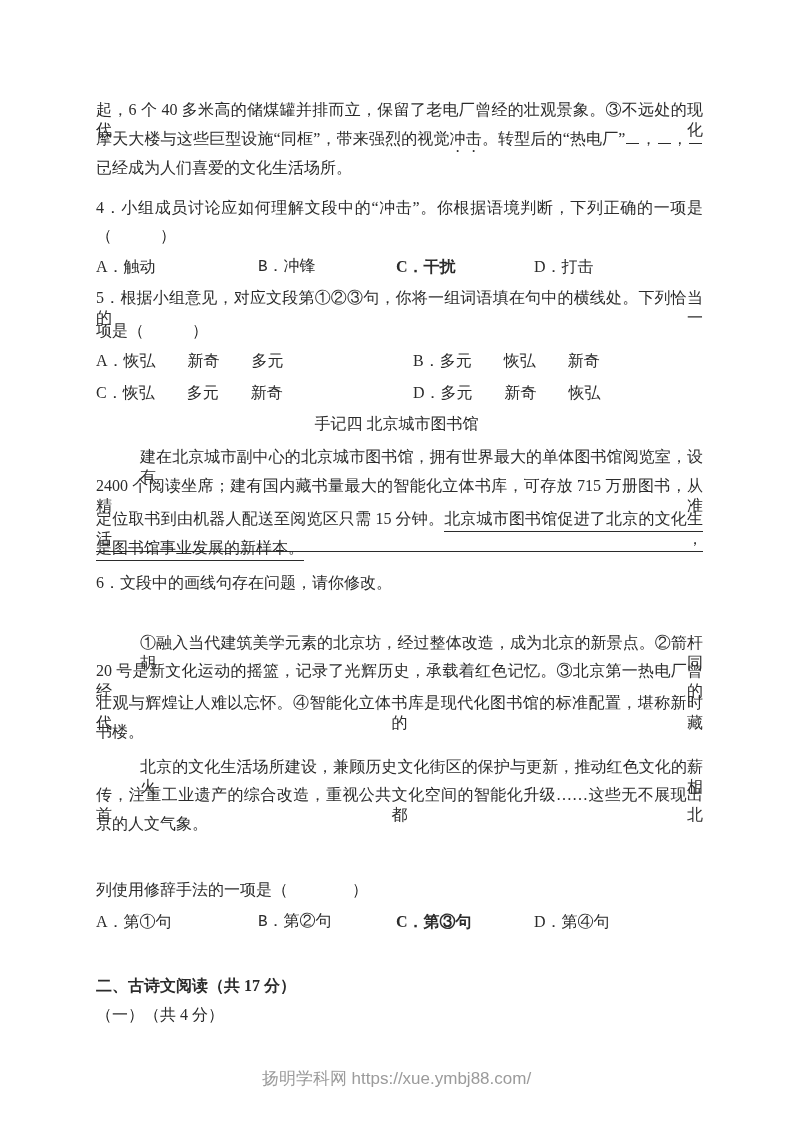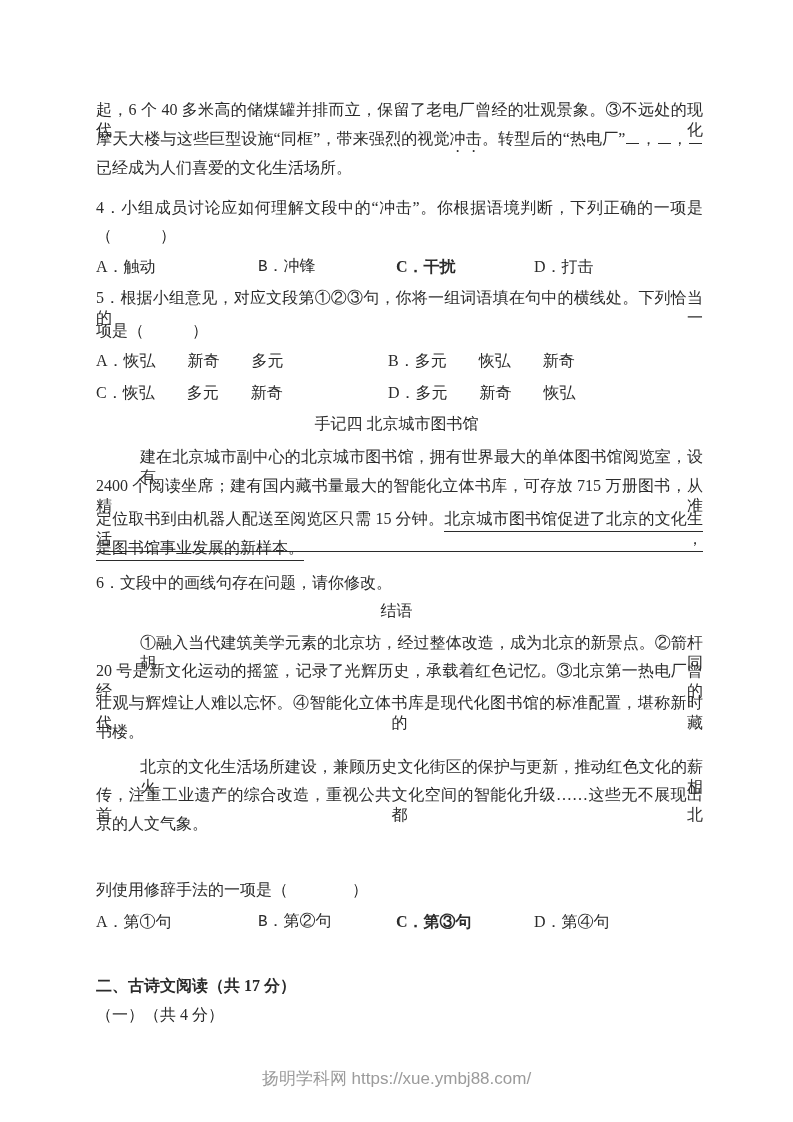--- a/index.html
+++ b/index.html
@@ -25,21 +25,21 @@
   .blank {
     display:inline-block; width:13px; height:13px;
     border-bottom:1px solid #2b2b2b; margin:0 1px;
   }
   .optrow span { position:absolute; top:0; white-space:nowrap; }
   .opt0 { left:0; }
   .opt1 { left:162px;font-family:Liberation Mono, monospace; }
   .opt2 { left:300px;font-weight:bold; }
   .opt3 { left:438px; }
   .col0 { left:0; }
-  .col1 { left:292px; }
+  .col1 { left:317px; }
   .footer {
     position:absolute; left:0; top:1067px; width:793px; text-align:center;
     font-family:"Liberation Sans", sans-serif; font-size:17px; color:#9b9b9b;
   }
 </style>
 </head>
 <body>
 
 <div class="page">
 
@@ -68,21 +68,20 @@
   </div>
 
   <div class="ln center" style="top:414px">手记四 北京城市图书馆</div>
   <div class="ln fill ind" style="top:447px">建在北京城市副中心的北京城市图书馆，拥有世界最大的单体图书馆阅览室，设有</div>
   <div class="ln fill" style="top:476px">2400 个阅读坐席；建有国内藏书量最大的智能化立体书库，可存放 715 万册图书，从精准</div>
   <div class="ln fill" style="top:509px"><span>定位取书到由机器人配送至阅览区只需 15 分钟。</span><span class="ul">北京城市图书馆促进了北京的文化生活，</span></div>
   <div class="ln" style="top:538px"><span class="ul">是图书馆事业发展的新样本。</span></div>
 
   <div class="ln" style="top:573px">6．文段中的画线句存在问题，请你修改。</div>
 
-  <div class="ln center" style="top:601px">结语</div>
   <div class="ln fill ind" style="top:633px">①融入当代建筑美学元素的北京坊，经过整体改造，成为北京的新景点。②箭杆胡同</div>
   <div class="ln fill" style="top:661px">20 号是新文化运动的摇篮，记录了光辉历史，承载着红色记忆。③北京第一热电厂曾经的</div>
   <div class="ln fill" style="top:693px">壮观与辉煌让人难以忘怀。④智能化立体书库是现代化图书馆的标准配置，堪称新时代的藏</div>
   <div class="ln" style="top:722px">书楼。</div>
 
   <div class="ln fill ind" style="top:757px">北京的文化生活场所建设，兼顾历史文化街区的保护与更新，推动红色文化的薪火相</div>
   <div class="ln fill" style="top:785px">传，注重工业遗产的综合改造，重视公共文化空间的智能化升级……这些无不展现出首都北</div>
   <div class="ln" style="top:814px">京的人文气象。</div>
 
   <div class="ln" style="top:880px">列使用修辞手法的一项是（　　　　）</div>

